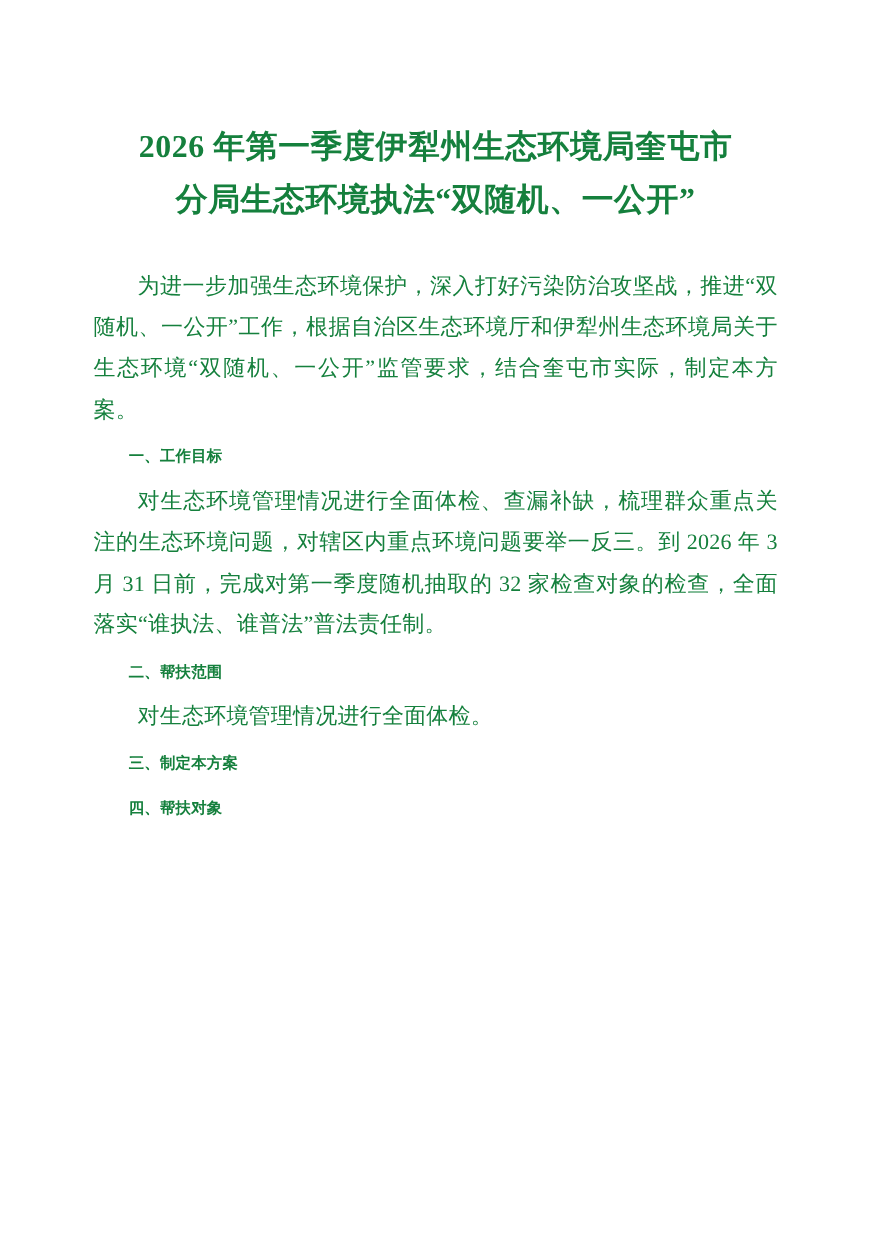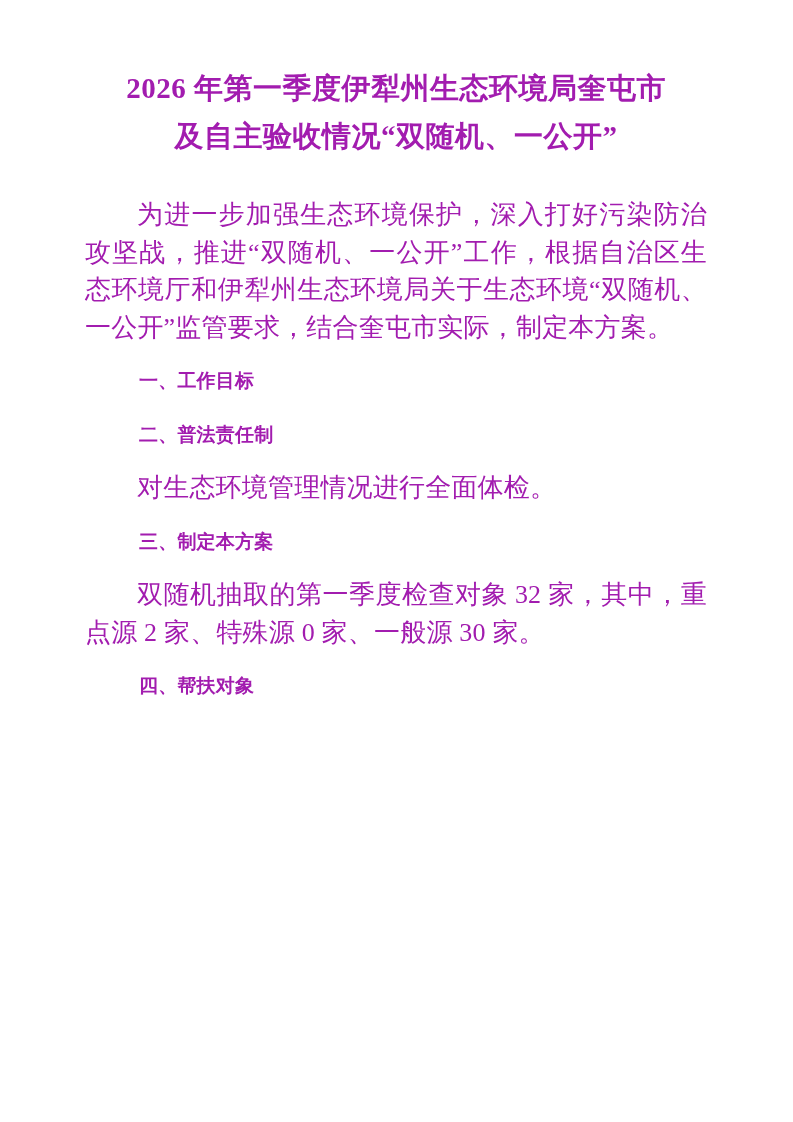--- a/index.html
+++ b/index.html
@@ -5,73 +5,73 @@
   html, body {
     margin: 0;
     padding: 0;
     background: #ffffff;
   }
   .page {
     position: relative;
     width: 793px;
     height: 1122px;
     background: #ffffff;
-    color: #a21caf;
+    color: #15803d;
     box-sizing: border-box;
-    padding: 64px 86px 0 85px;
+    padding: 110px 86px 0 85px;
     overflow: hidden;
   }
   .doc-title {
     font-family: "Liberation Serif", "DejaVu Serif", serif;
     font-weight: 700;
     font-size: 29px;
     line-height: 48px;
     text-align: center;
     letter-spacing: 0.5px;
   }
   .title-line {
     white-space: nowrap;
   }
   .doc-body {
     margin-top: 36px;
   }
   .para {
     margin: 0;
     font-family: "Liberation Serif", "DejaVu Serif", serif;
     font-weight: 400;
-    font-size: 26px;
+    font-size: 20px;
     line-height: 37.5px;
     text-align: justify;
     text-justify: inter-ideograph;
     text-indent: 2em;
     letter-spacing: 0.2px;
   }
   .heading {
-    margin: 16px;
+    margin: 4px;
     font-family: "Liberation Sans", "DejaVu Sans", sans-serif;
     font-weight: 700;
-    font-size: 19px;
+    font-size: 14px;
     line-height: 37.5px;
     text-indent: 2em;
     letter-spacing: 0.2px;
   }
 </style>
 </head>
 <body>
 
 <div class="page">
 
   <div class="doc-title">
     <div class="title-line">2026 年第一季度伊犁州生态环境局奎屯市</div>
-    <div class="title-line">及自主验收情况“双随机、一公开”</div>
+    <div class="title-line">分局生态环境执法“双随机、一公开”</div>
   </div>
 
   <div class="doc-body">
     <p class="para">为进一步加强生态环境保护，深入打好污染防治攻坚战，推进“双随机、一公开”工作，根据自治区生态环境厅和伊犁州生态环境局关于生态环境“双随机、一公开”监管要求，结合奎屯市实际，制定本方案。</p>
     <h2 class="heading">一、工作目标</h2>
-    <h2 class="heading">二、普法责任制</h2>
+    <p class="para">对生态环境管理情况进行全面体检、查漏补缺，梳理群众重点关注的生态环境问题，对辖区内重点环境问题要举一反三。到 2026 年 3 月 31 日前，完成对第一季度随机抽取的 32 家检查对象的检查，全面落实“谁执法、谁普法”普法责任制。</p>
+    <h2 class="heading">二、帮扶范围</h2>
     <p class="para">对生态环境管理情况进行全面体检。</p>
     <h2 class="heading">三、制定本方案</h2>
-    <p class="para">双随机抽取的第一季度检查对象 32 家，其中，重点源 2 家、特殊源 0 家、一般源 30 家。</p>
     <h2 class="heading">四、帮扶对象</h2>
   </div>
 
 </div>
 
 </body></html>

